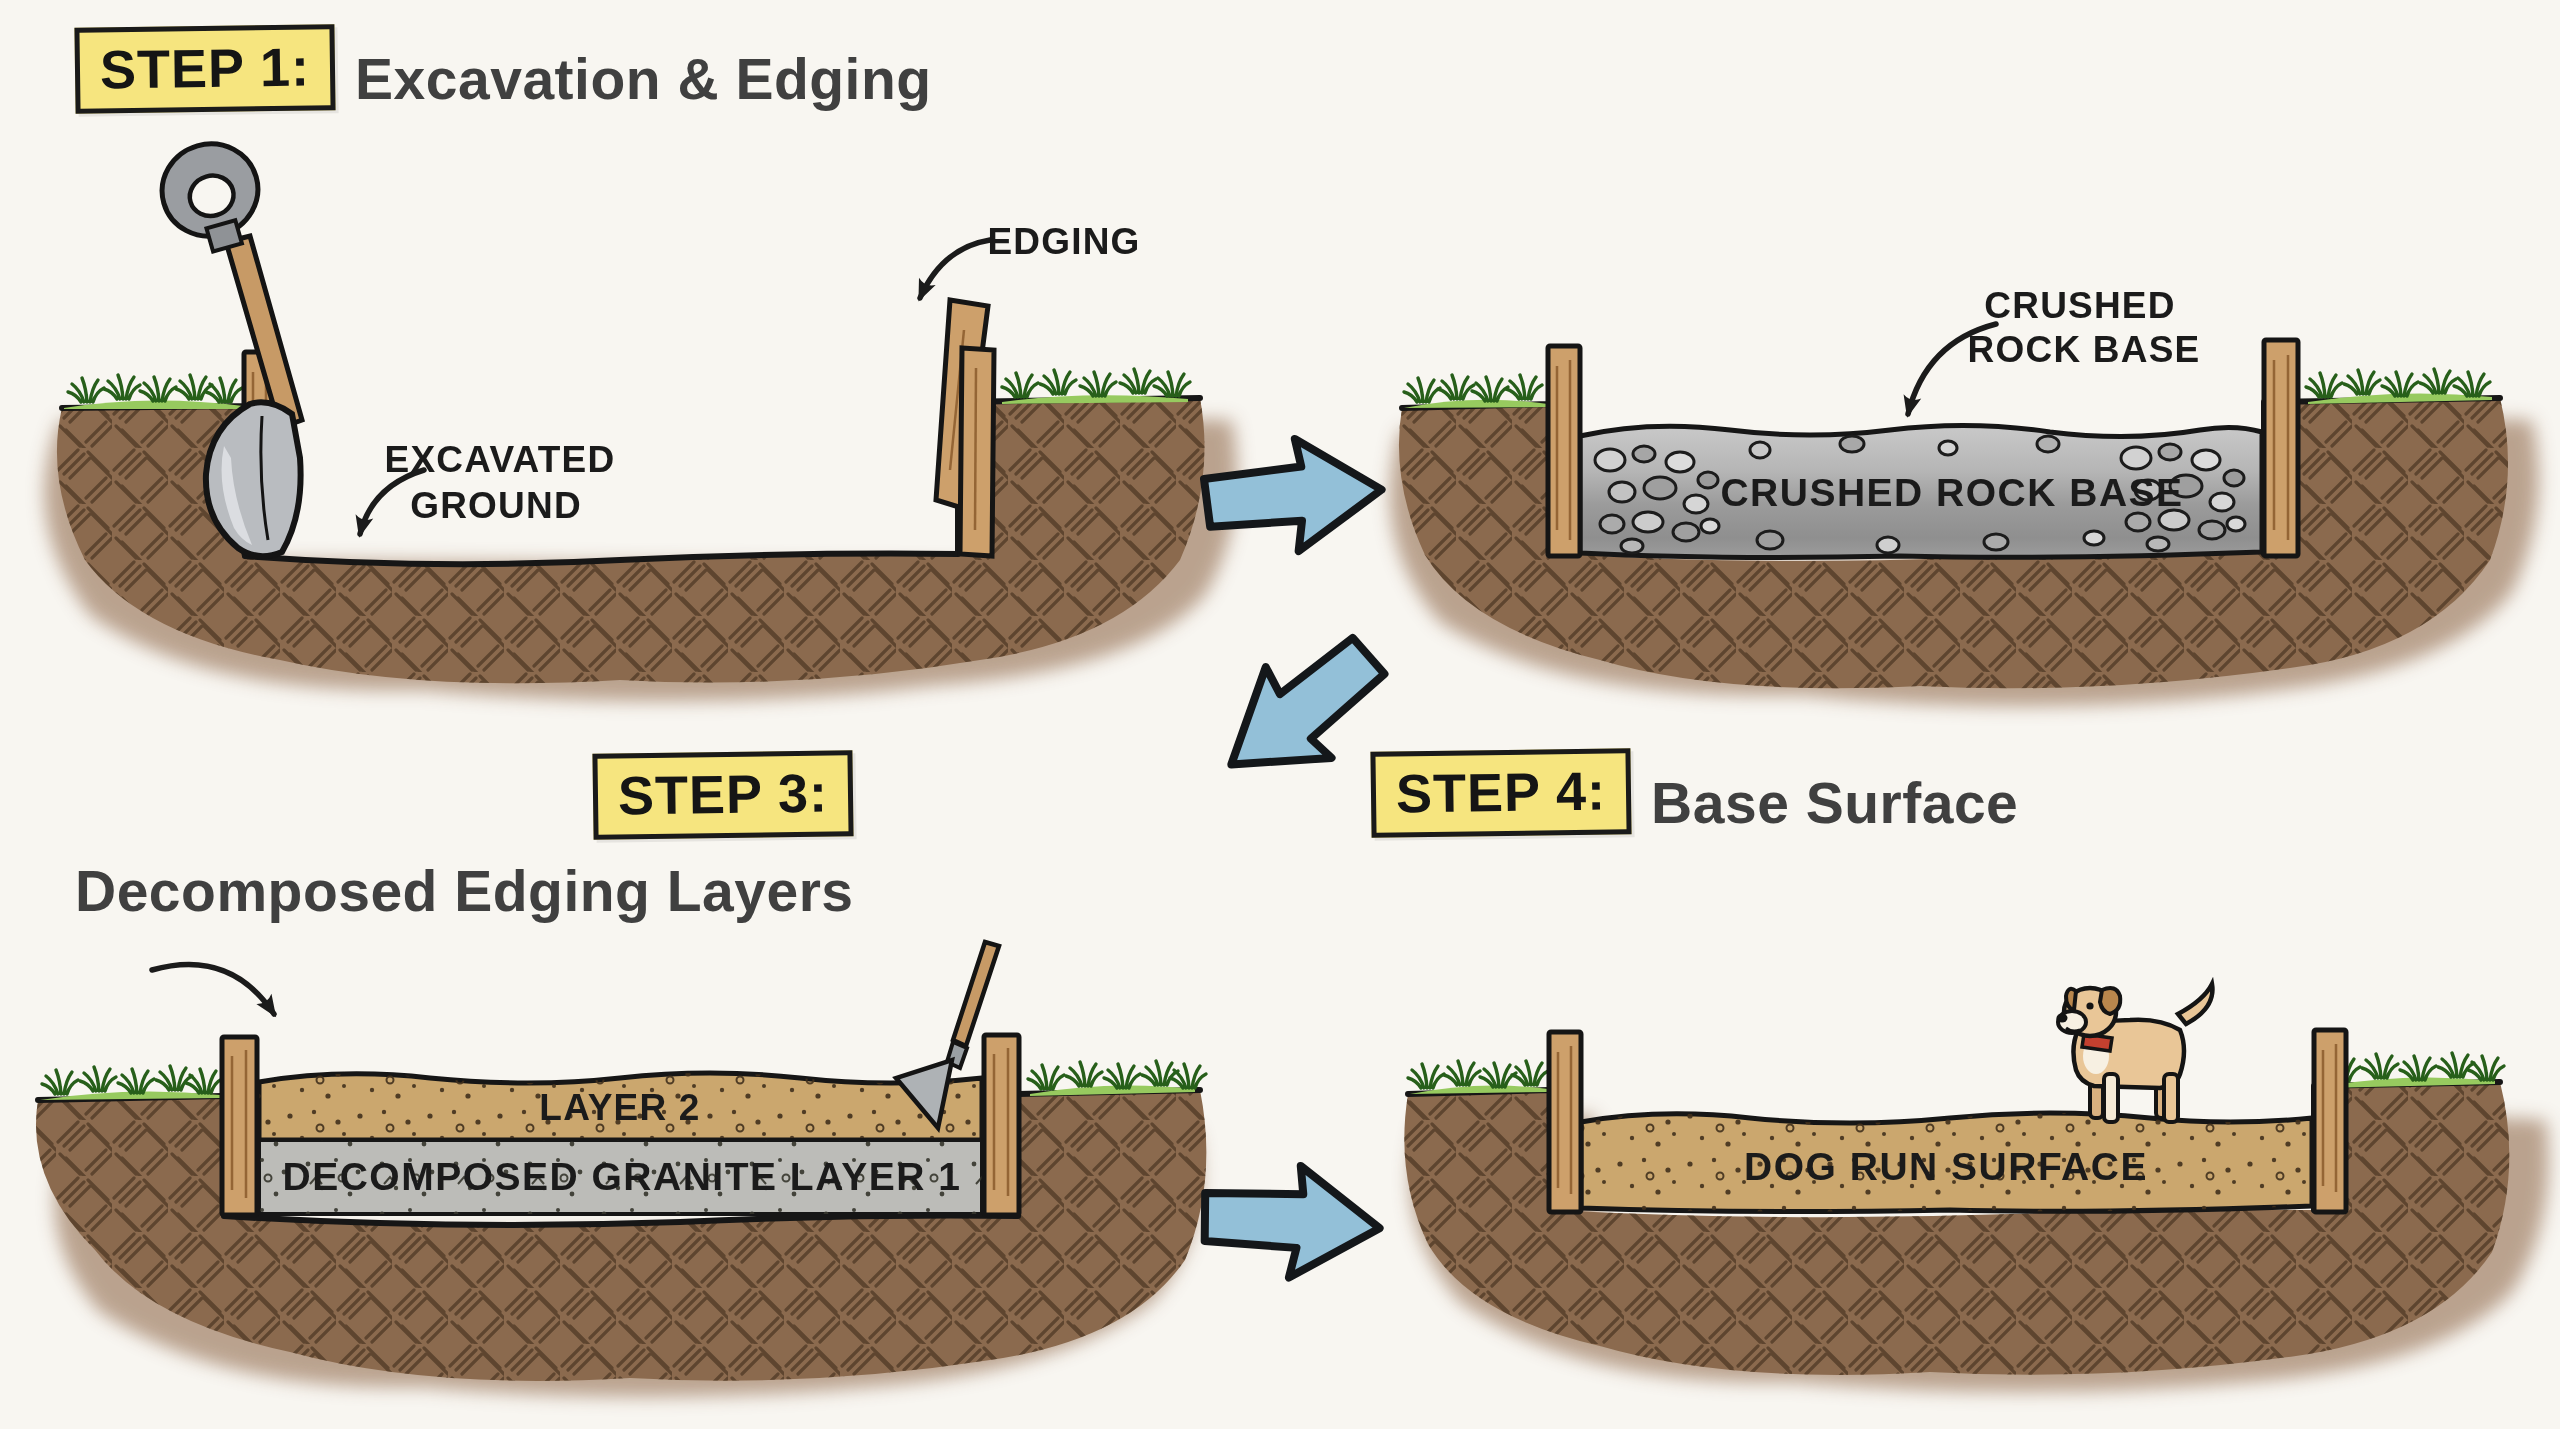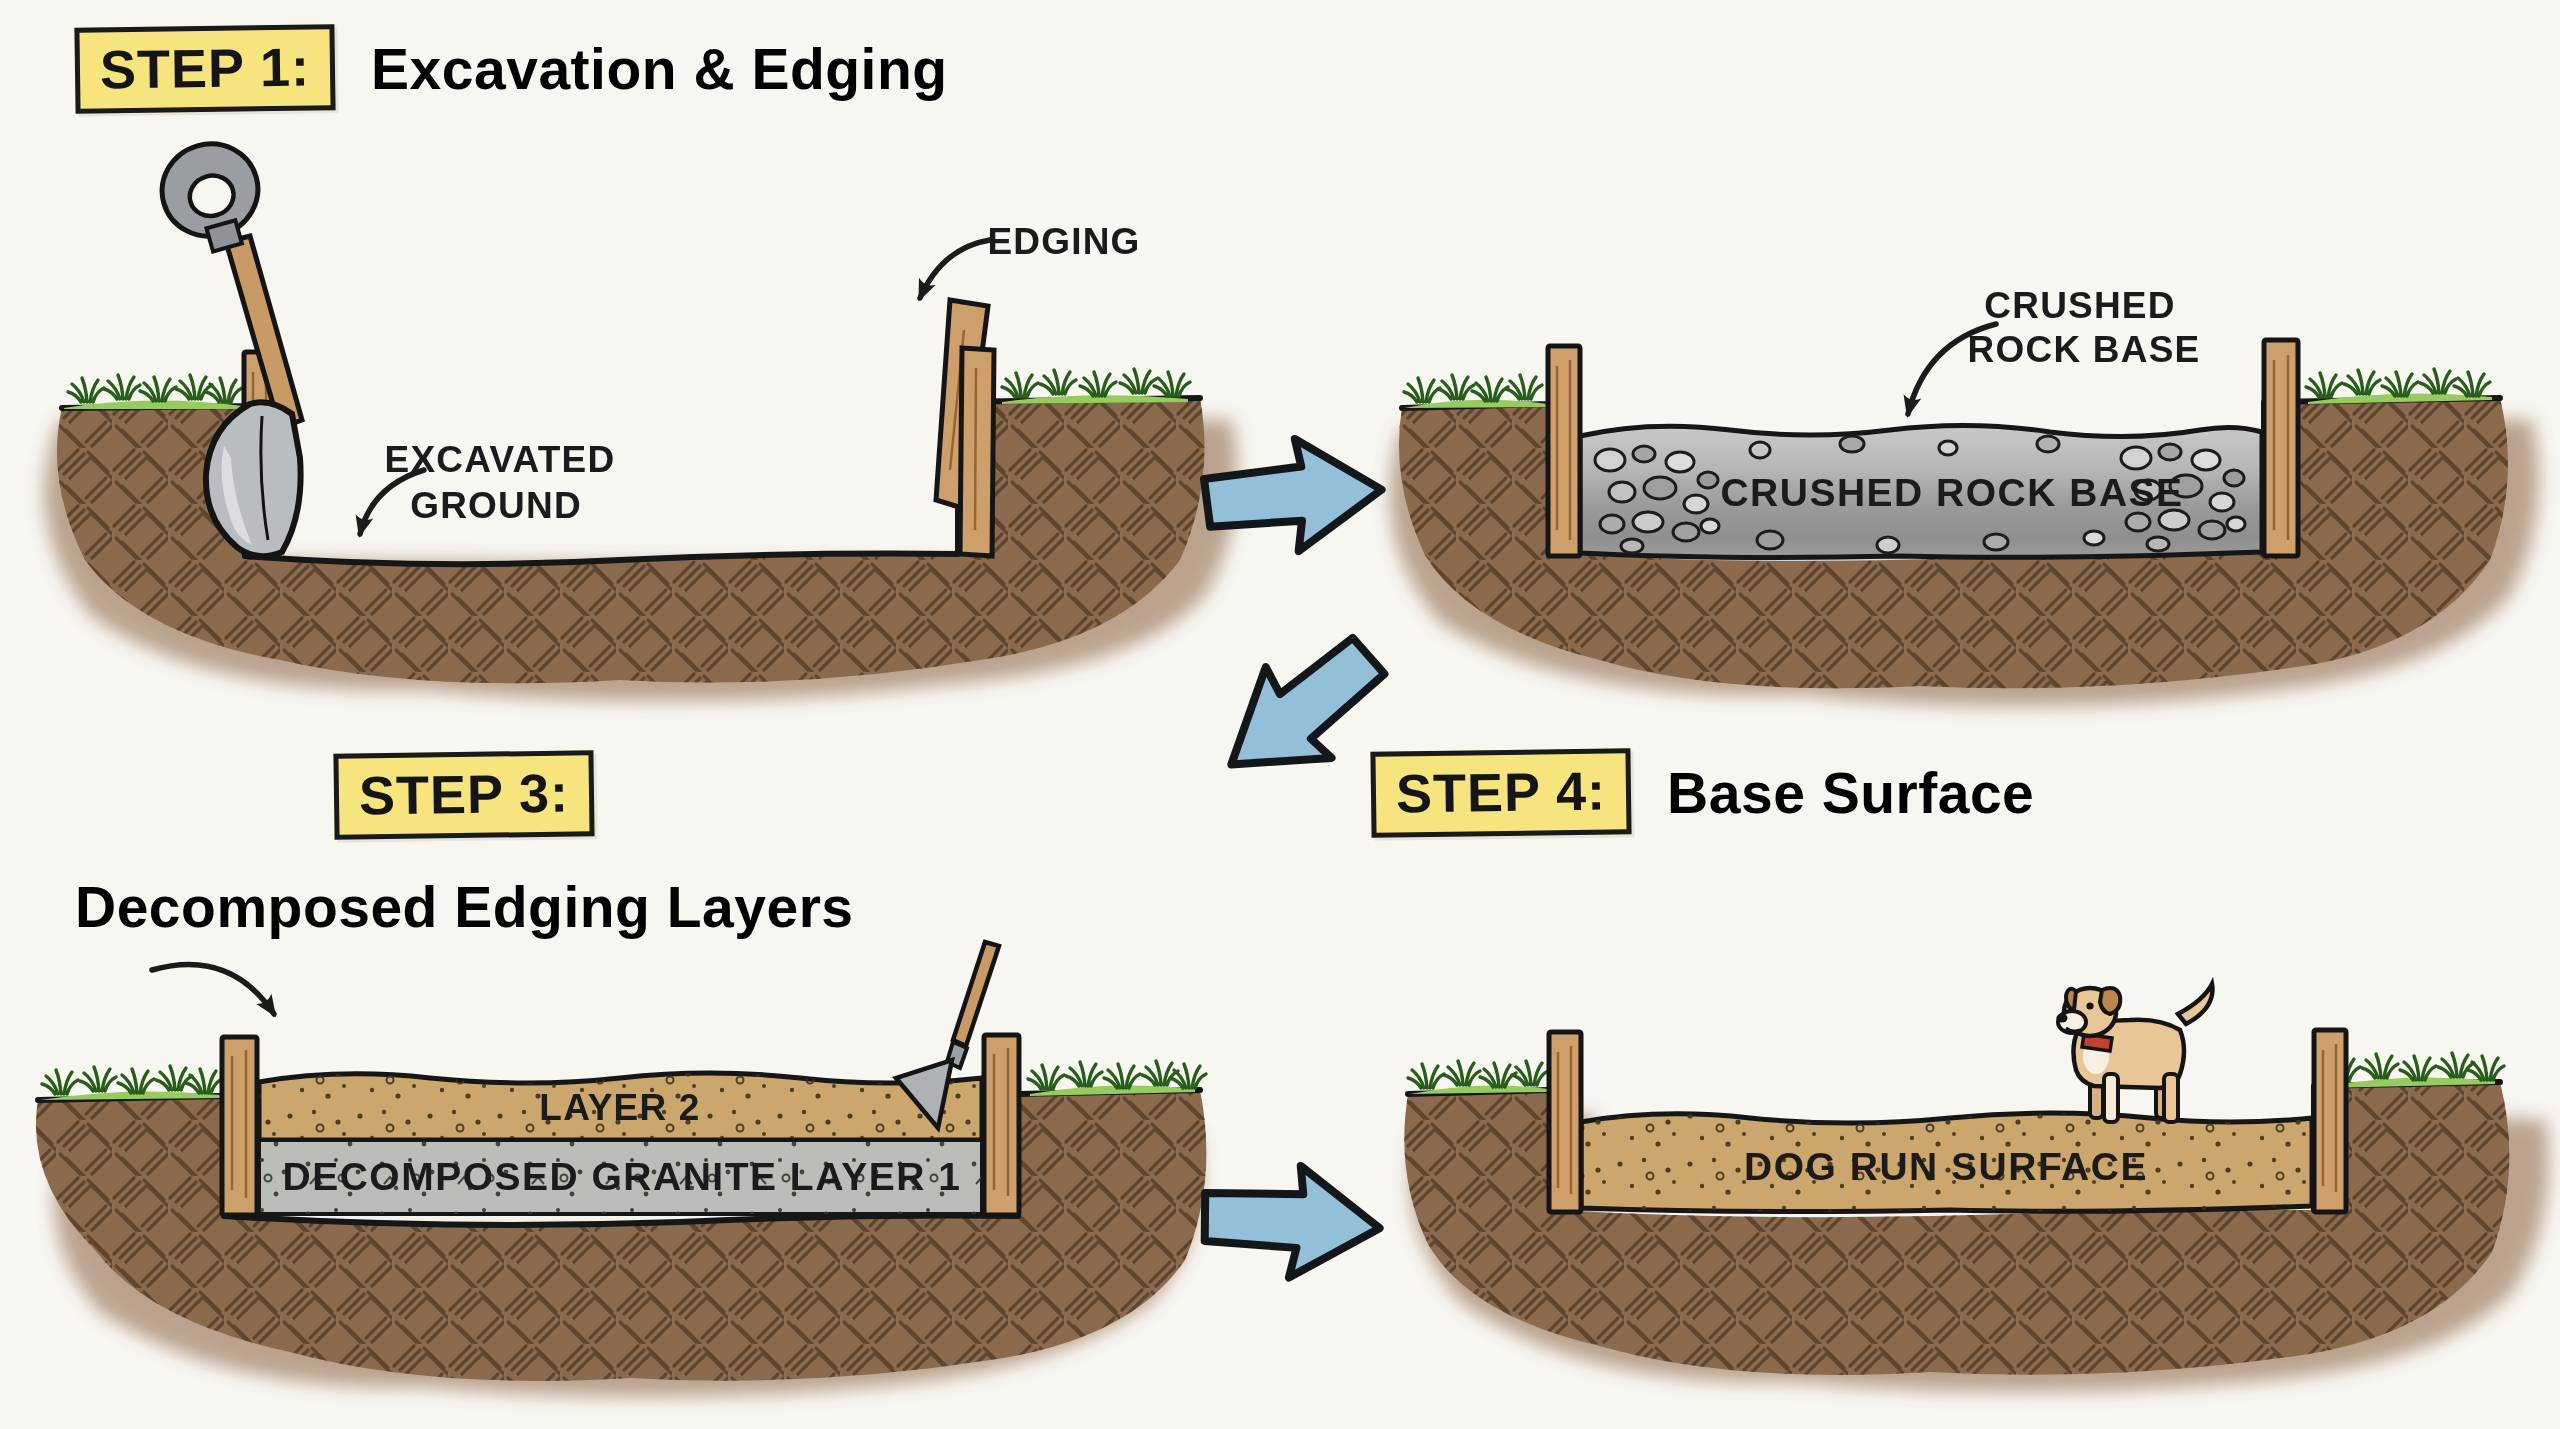--- a/index.html
+++ b/index.html
@@ -1,23 +1,23 @@
 <!DOCTYPE html>
 <html><head>
 <meta charset="utf-8">
 <style>
   html,body{margin:0;padding:0;background:#dcdcdc;}
   .stage{position:relative;width:2560px;height:1429px;background:#f8f6f1;overflow:hidden;
          font-family:"Liberation Sans",sans-serif;}
   .art{position:absolute;left:0;top:0;}
-  .step-title{position:absolute;display:flex;align-items:center;gap:36px;}
+  .step-title{position:absolute;display:flex;align-items:flex-end;gap:20px;}
   .badge{background:#f6e57f;border:5px solid #1a1a1a;padding:6px 20px 8px;font-size:54px;
          font-weight:bold;color:#151515;letter-spacing:1px;transform:rotate(-0.8deg);
          box-shadow:3px 3px 0 rgba(0,0,0,0.07);}
-  .ttl{font-size:57px;font-weight:bold;color:#000000;letter-spacing:.5px;}
+  .ttl{font-size:57px;font-weight:bold;color:#404040;letter-spacing:.5px;}
   text{font-family:"Liberation Sans",sans-serif;font-weight:bold;fill:#1b1b1b;}
   .lbl{font-size:37px;letter-spacing:1.2px;}
   .lblBig{font-size:39px;letter-spacing:1.5px;}
   .handArrow{stroke:#1b1b1b;stroke-width:5.5;fill:none;stroke-linecap:round;}
   .ink{stroke:#161616;stroke-width:6;fill:none;stroke-linecap:round;}
   .wood{fill:#cda06b;stroke:#151515;stroke-width:5;}
   .grain{stroke:#8a5a2c;stroke-width:2.5;fill:none;opacity:.85;}
   .soil{fill:#8b6a4e;}
   .stone{stroke:#1c1c1c;stroke-width:3;}
 </style>

